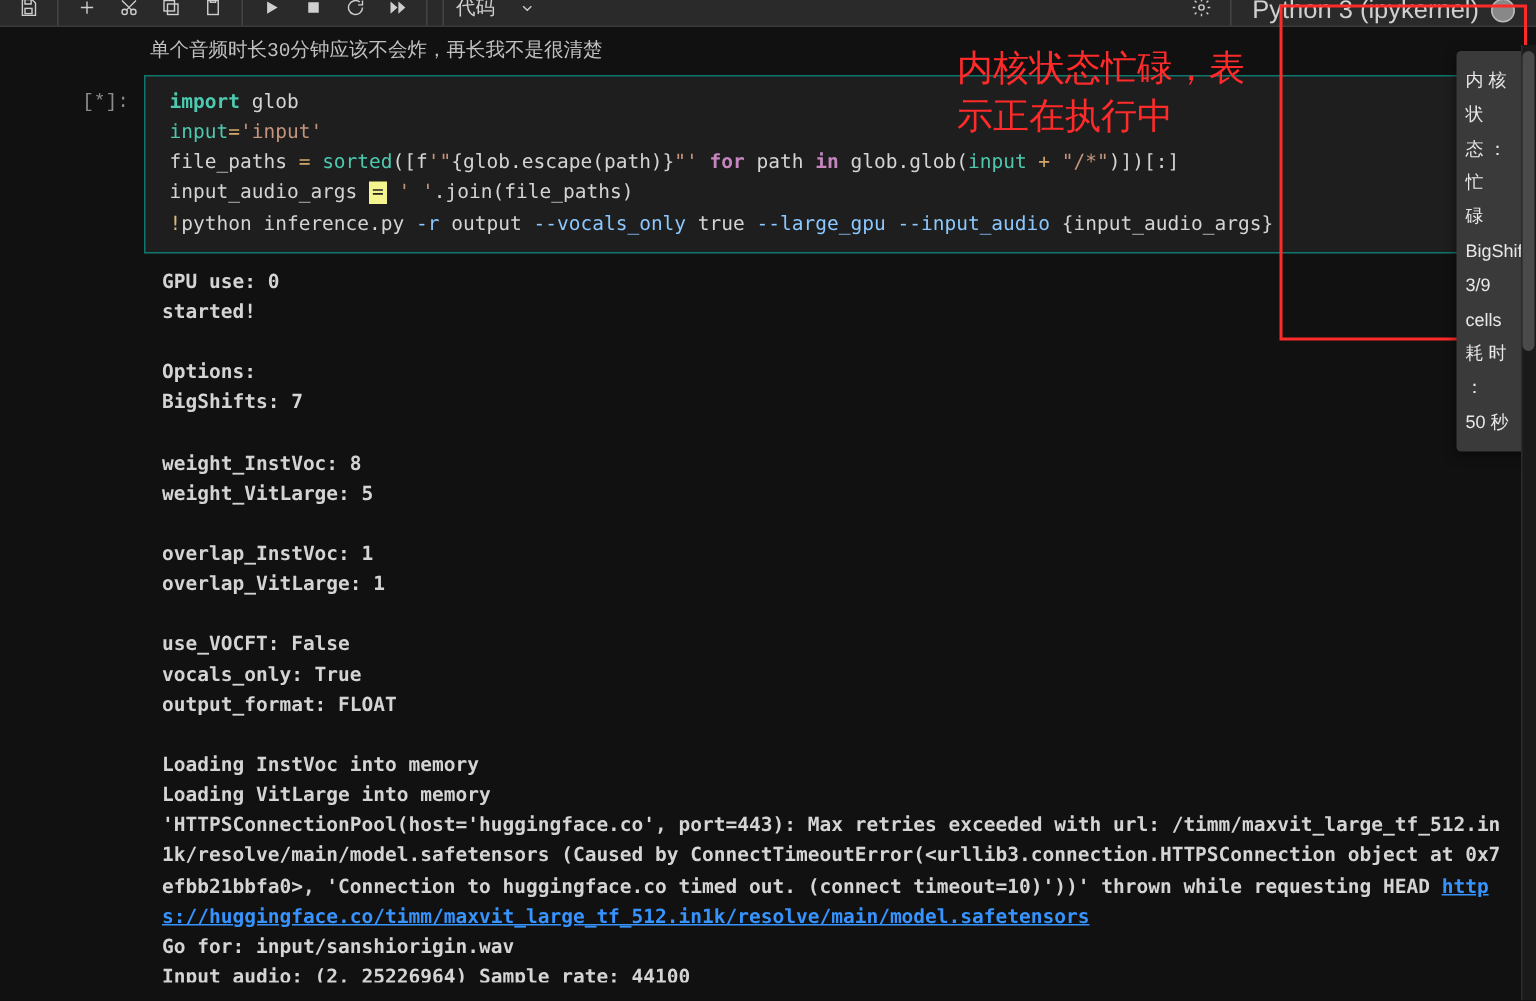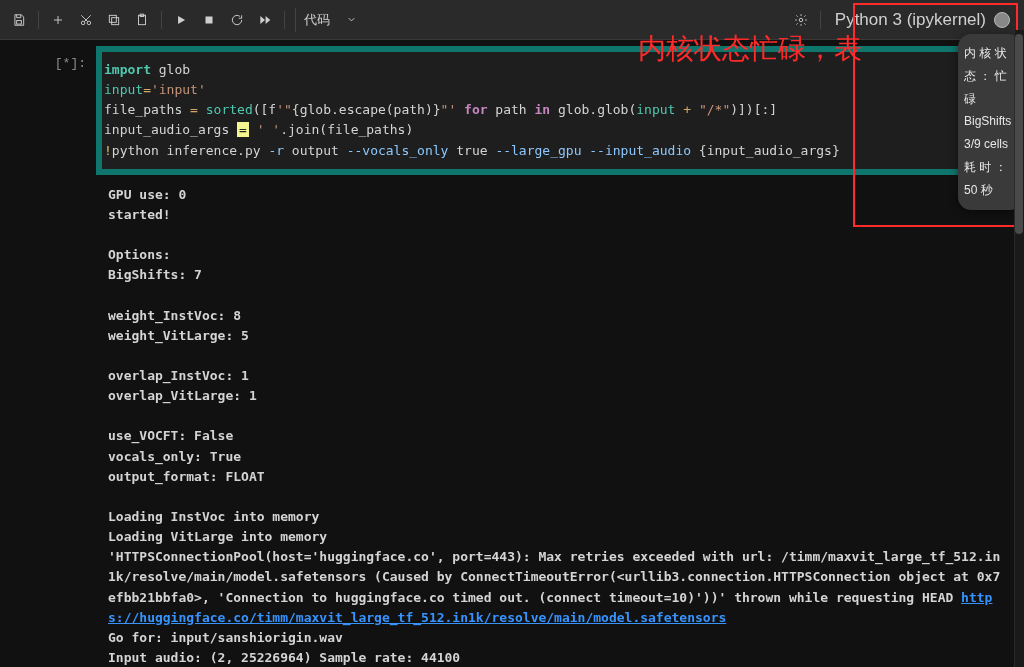--- a/index.html
+++ b/index.html
@@ -6,25 +6,25 @@
   body {
     width: 1024px; height: 667px;
     background: #111111;
     font-family: Consolas, 'Courier New', monospace;
     font-size: 13px;
     color: #d4d4d4;
     overflow: hidden;
     position: relative;
   }
   .toolbar {
-    height: 40px;
+    height: 18px;
     background: #2a2a2a;
     border-bottom: 1px solid #3a3a3a;
     display: flex;
-    align-items: center;
+    align-items: flex-end;
     padding: 0 6px;
     gap: 2px;
     font-family: sans-serif;
   }
   .tbtn {
     width: 26px; height: 24px;
     display: flex; align-items: center; justify-content: center;
     color: #bdbdbd;
     cursor: pointer;
     border-radius: 2px;
@@ -52,22 +52,22 @@
   .scrollbar { position: absolute; right: 0; top: 30px; bottom: 0; width: 10px; background: #1a1a1a; border-left:1px solid #2a2a2a;}
   .scrollthumb { position: absolute; right: 1px; top: 4px; width: 8px; height: 200px; background: #4a4a4a; border-radius: 4px; }
   .topnote { color: #c0c0c0; font-size: 13px; padding-left: 90px; padding-bottom: 8px; }
   .cell { display: flex; }
   .prompt {
     width: 86px; text-align: right; padding: 10px 10px 0 0;
     color: #8a8a8a; font-size: 13px;
   }
   .codearea {
     background: #1e1e1e;
-    border: 6px solid #0f766e;
-    padding: 8px 2px;
+    border: 1px solid #0f766e;
+    padding: 8px 16px;
     font-size: 13px; line-height: 1.55;
     flex: 1;
     font-family: Consolas, monospace;
     white-space: pre;
     overflow: hidden;
   }
   .kw { color: #4ec9b0; font-weight: bold; }
   .kw2 { color: #c586c0; font-weight: bold; }
   .str { color: #c5947c; }
   .op { color: #d4a66a; }
@@ -80,40 +80,40 @@
     padding: 10px 10px 0 12px;
     font-size: 13px; line-height: 1.55;
     white-space: pre; font-family: Consolas, monospace;
     font-weight: bold;
   }
   .output .link { color: #3794ff; text-decoration: underline; }
   .annotation {
     position: absolute;
     color: #ff2a2a;
     font-family: "Microsoft YaHei", sans-serif;
-    font-size: 28px; line-height: 1.35;
+    font-size: 24px; line-height: 1.35;
     font-weight: 400;
     pointer-events: none;
   }
   .redbox {
     position: absolute;
     border: 2px solid #ff2a2a;
     background: transparent;
     pointer-events: none;
   }
   .tooltip {
     position: absolute;
     right: 2px; top: 34px;
-    width: 64px;
+    width: 51px;
     background: #3a3a3a;
     color: #e8e8e8;
     font-family: "Microsoft YaHei", sans-serif;
     font-size: 12px;
     padding: 8px 6px;
-    border-radius: 13px;
+    border-radius: 3px;
     line-height: 1.9;
     text-align: left;
     box-shadow: 0 2px 8px rgba(0,0,0,.5);
   }
 </style>
 </head>
 <body>
 
 <div class="toolbar">
   <div class="tbtn">
@@ -185,20 +185,21 @@
       </svg>
     </div>
   <div class="sep"></div>
   <div class="kernel-name">
     <span>Python 3 (ipykernel)</span>
     <span class="kernel-ind"></span>
   </div>
 </div>
 
 <div class="notebook">
+  <div class="topnote">单个音频时长30分钟应该不会炸，再长我不是很清楚</div>
 
   <div class="cell">
     <div class="prompt">[*]:</div>
     <div class="codearea"><span class="kw">import</span><span> glob</span>
 <span class="fn">input</span><span class="op">=</span><span class="str">'input'</span>
 <span>file_paths </span><span class="op">= </span><span class="fn">sorted</span><span>([f</span><span class="str">'"</span><span>{glob.escape(path)}</span><span class="str">"'</span><span class="kw2"> for</span><span> path </span><span class="kw2">in</span><span> glob</span><span>.glob(</span><span class="fn">input</span><span class="op"> + </span><span class="str">"/*"</span><span>)])[:]</span>
 <span>input_audio_args </span><span class="eqhl">=</span><span class="str"> ' '</span><span>.join(file_paths)</span>
 <span class="bang">!</span><span>python inference.py </span><span class="opt">-r</span><span> output </span><span class="opt">--vocals_only</span><span> true </span><span class="opt">--large_gpu</span><span> </span><span class="opt">--input_audio</span><span> {input_audio_args}</span></div>
   </div>
 
@@ -225,20 +226,21 @@
 efbb21bbfa0&gt;, 'Connection to huggingface.co timed out. (connect timeout=10)'))' thrown while requesting HEAD </span><span class="link">http
 s://huggingface.co/timm/maxvit_large_tf_512.in1k/resolve/main/model.safetensors</span>
 <span>Go for: input/sanshiorigin.wav
 Input audio: (2, 25226964) Sample rate: 44100
 Processing vocals with VitLarge model...</span>
 </div>
 </div>
 
 <div class="annotation" style="left:638px; top:30px;">
   <div>内核状态忙碌，表</div>
+  <div>示正在执行中</div>
 </div>
 
 <div class="redbox" style="left:853px; top:3px; width:165px; height:224px;"></div>
 
 <div class="tooltip">
   <div>内 核 状</div>
   <div>态 ： 忙</div>
   <div>碌</div>
   <div>BigShifts</div>
   <div>3/9 cells</div>

